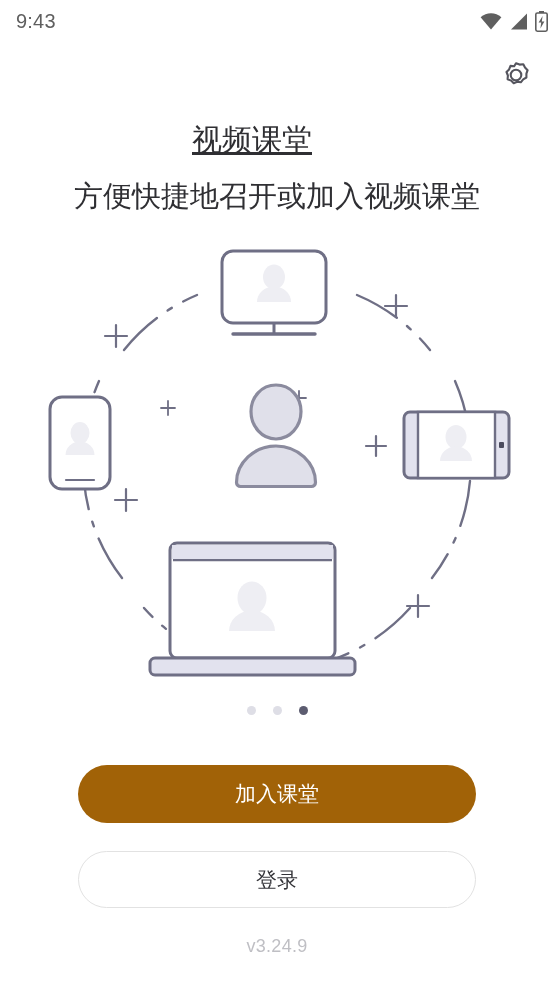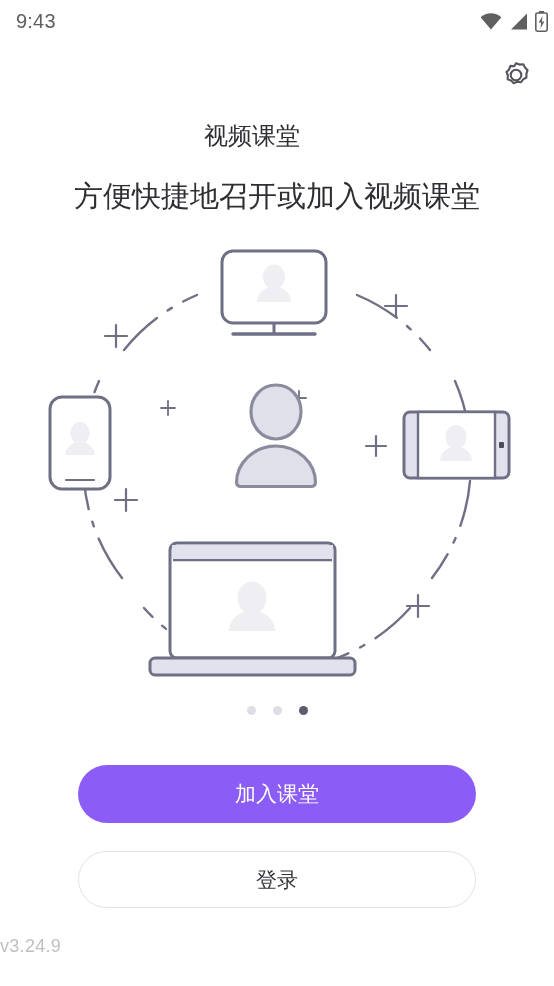--- a/index.html
+++ b/index.html
@@ -54,23 +54,24 @@
     cursor: pointer;
   }
 
   
   .title {
     position: absolute;
     top: 122px;
     left: 0;
     width: 504px;
     text-align: center;
-    font-size: 24px;
+    font-size: 30px;
     color: #2f2f33;
     line-height: 1.2;
+    text-decoration: underline;
   }
   .subtitle {
     position: absolute;
     top: 179px;
     left: 0;
     width: 554px;
     text-align: center;
     font-size: 29px;
     color: #2f2f33;
     line-height: 1.2;
@@ -106,21 +107,21 @@
   .dot.active { background: #5c5c70; }
 
   
   .btn-primary {
     position: absolute;
     top: 765px;
     left: 78px;
     width: 398px;
     height: 58px;
     border-radius: 29px;
-    background: #8b5cf6;
+    background: #a16207;
     color: #ffffff;
     font-size: 21px;
     display: flex;
     align-items: center;
     justify-content: center;
     border: none;
     cursor: pointer;
     font-family: inherit;
     box-sizing: border-box;
   }
@@ -142,21 +143,21 @@
     font-family: Liberation Serif, serif;
     box-sizing: border-box;
   }
 
   
   .version {
     position: absolute;
     top: 936px;
     left: 0;
     width: 554px;
-    text-align: left;
+    text-align: center;
     font-size: 18px;
     color: #bfbfc4;
     letter-spacing: 0.3px;
   }
 </style>
 </head>
 <body>
 
 <div class="statusbar">
   <div class="status-time">9:43</div>

